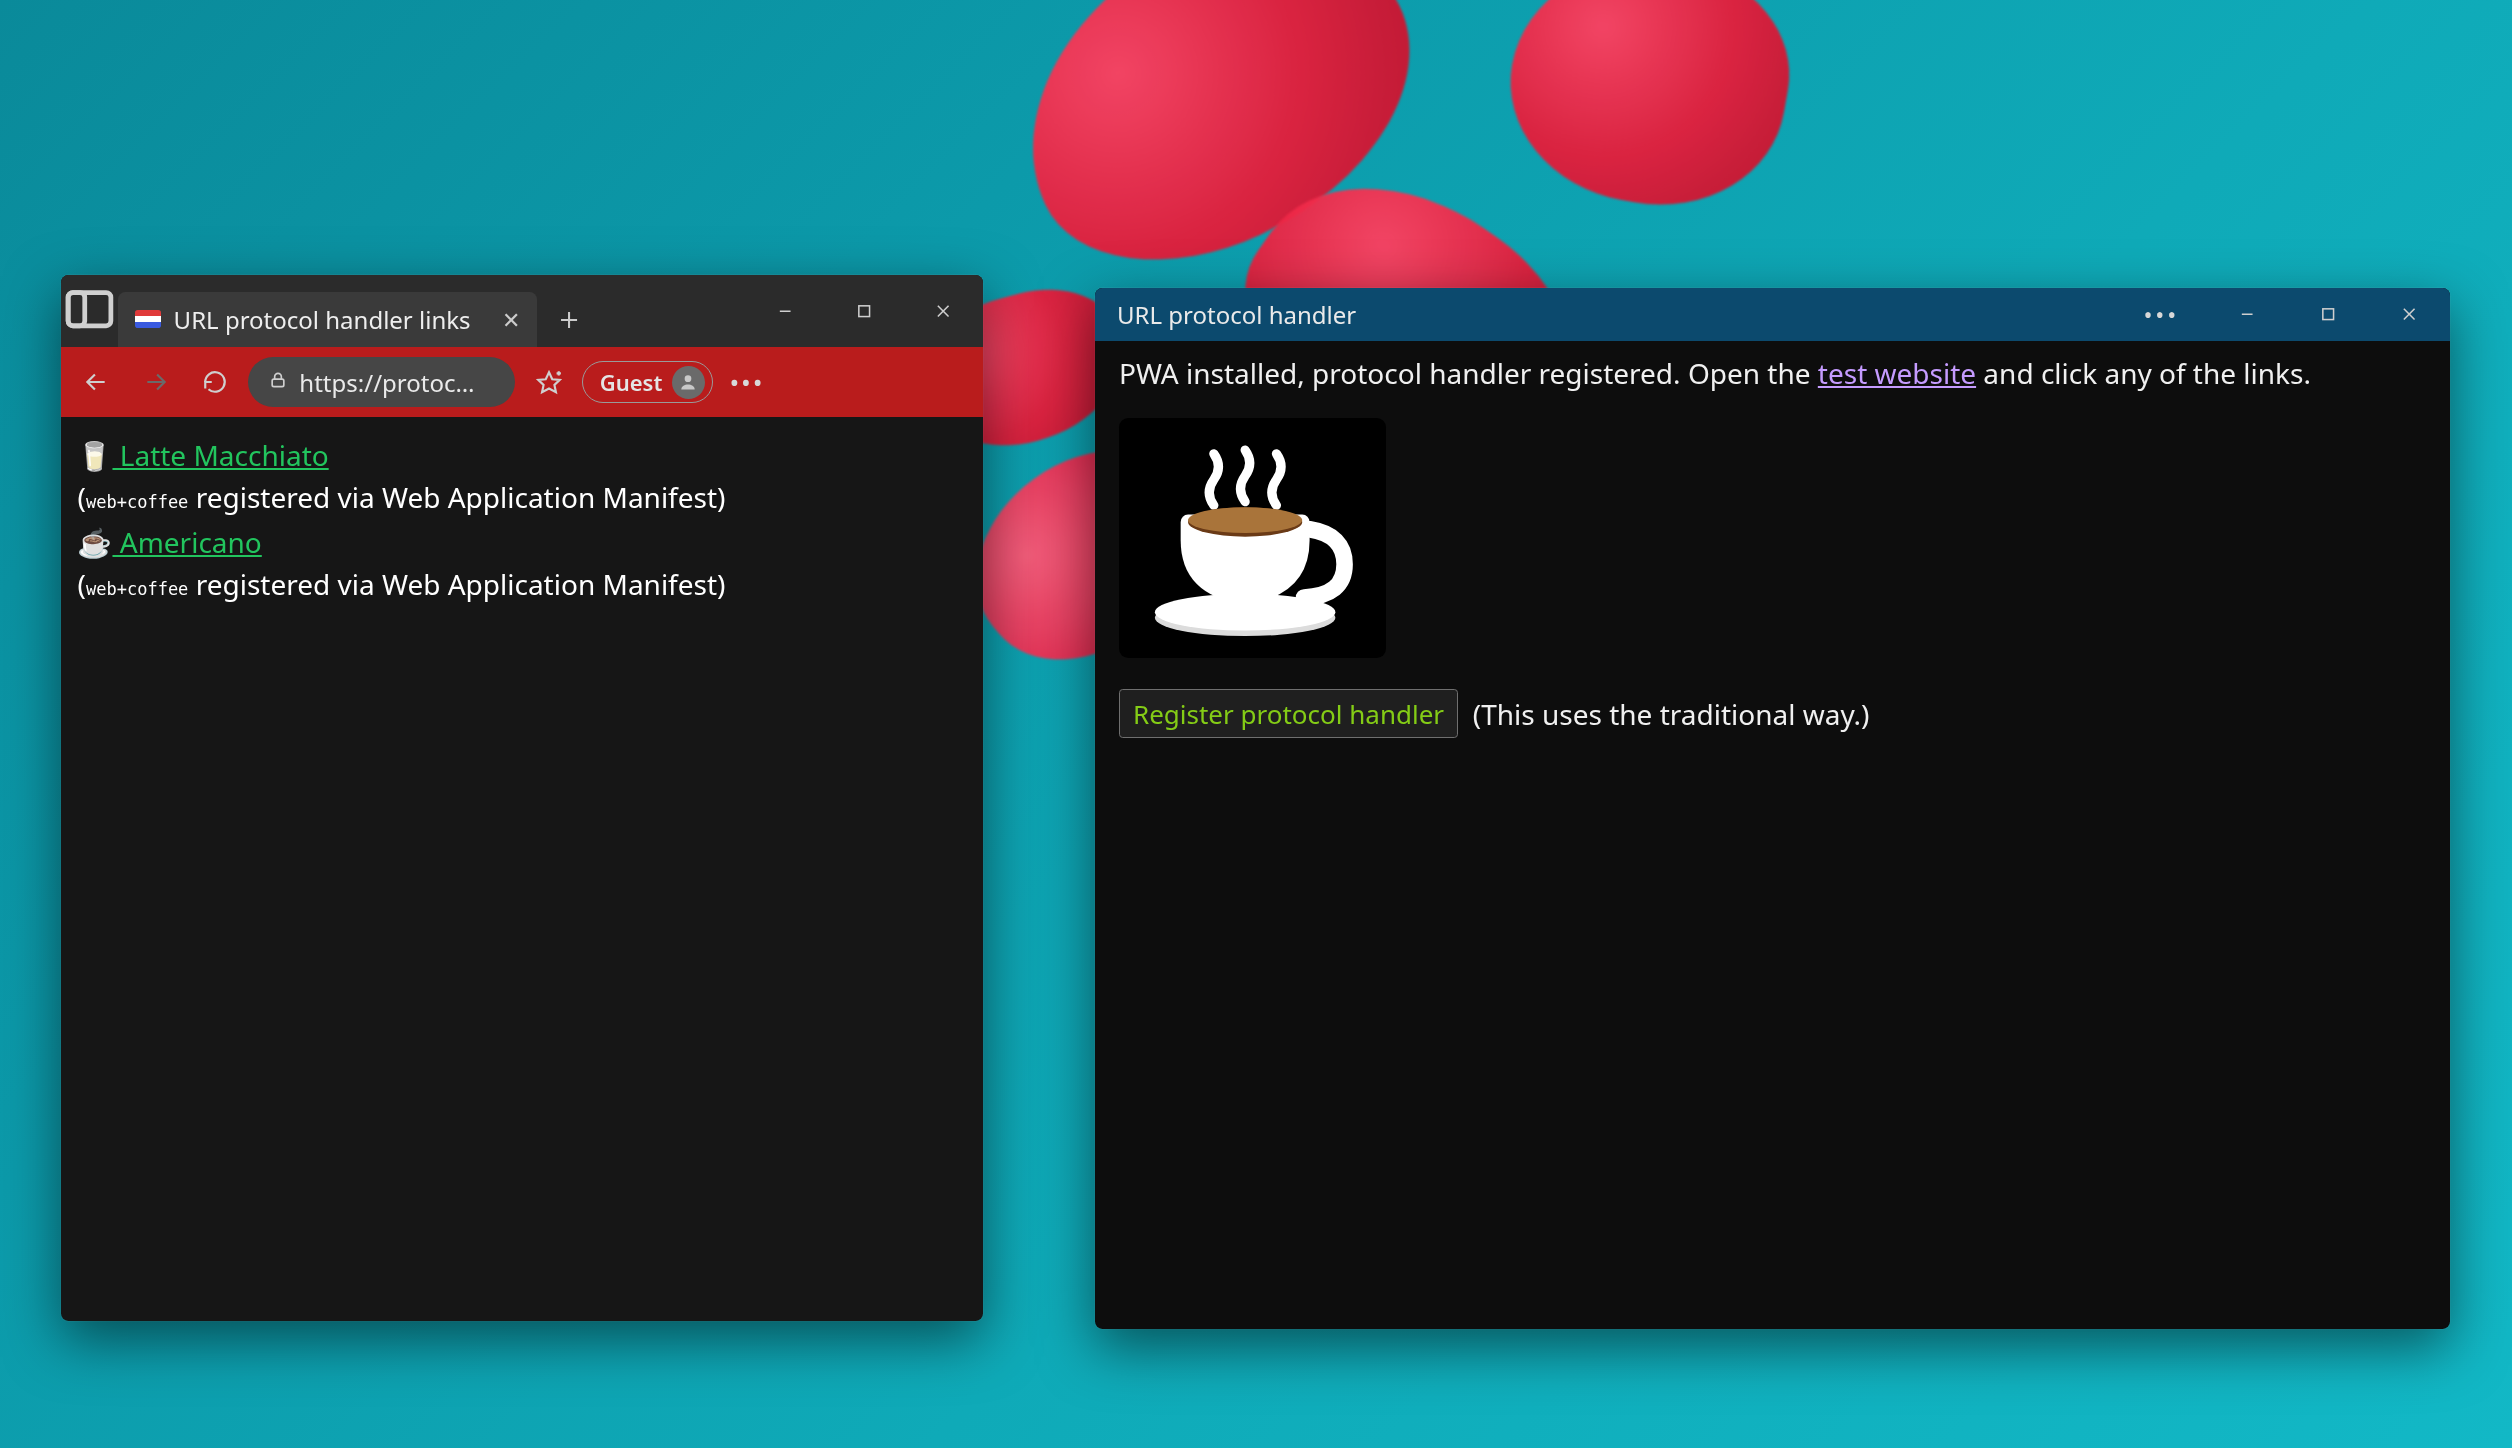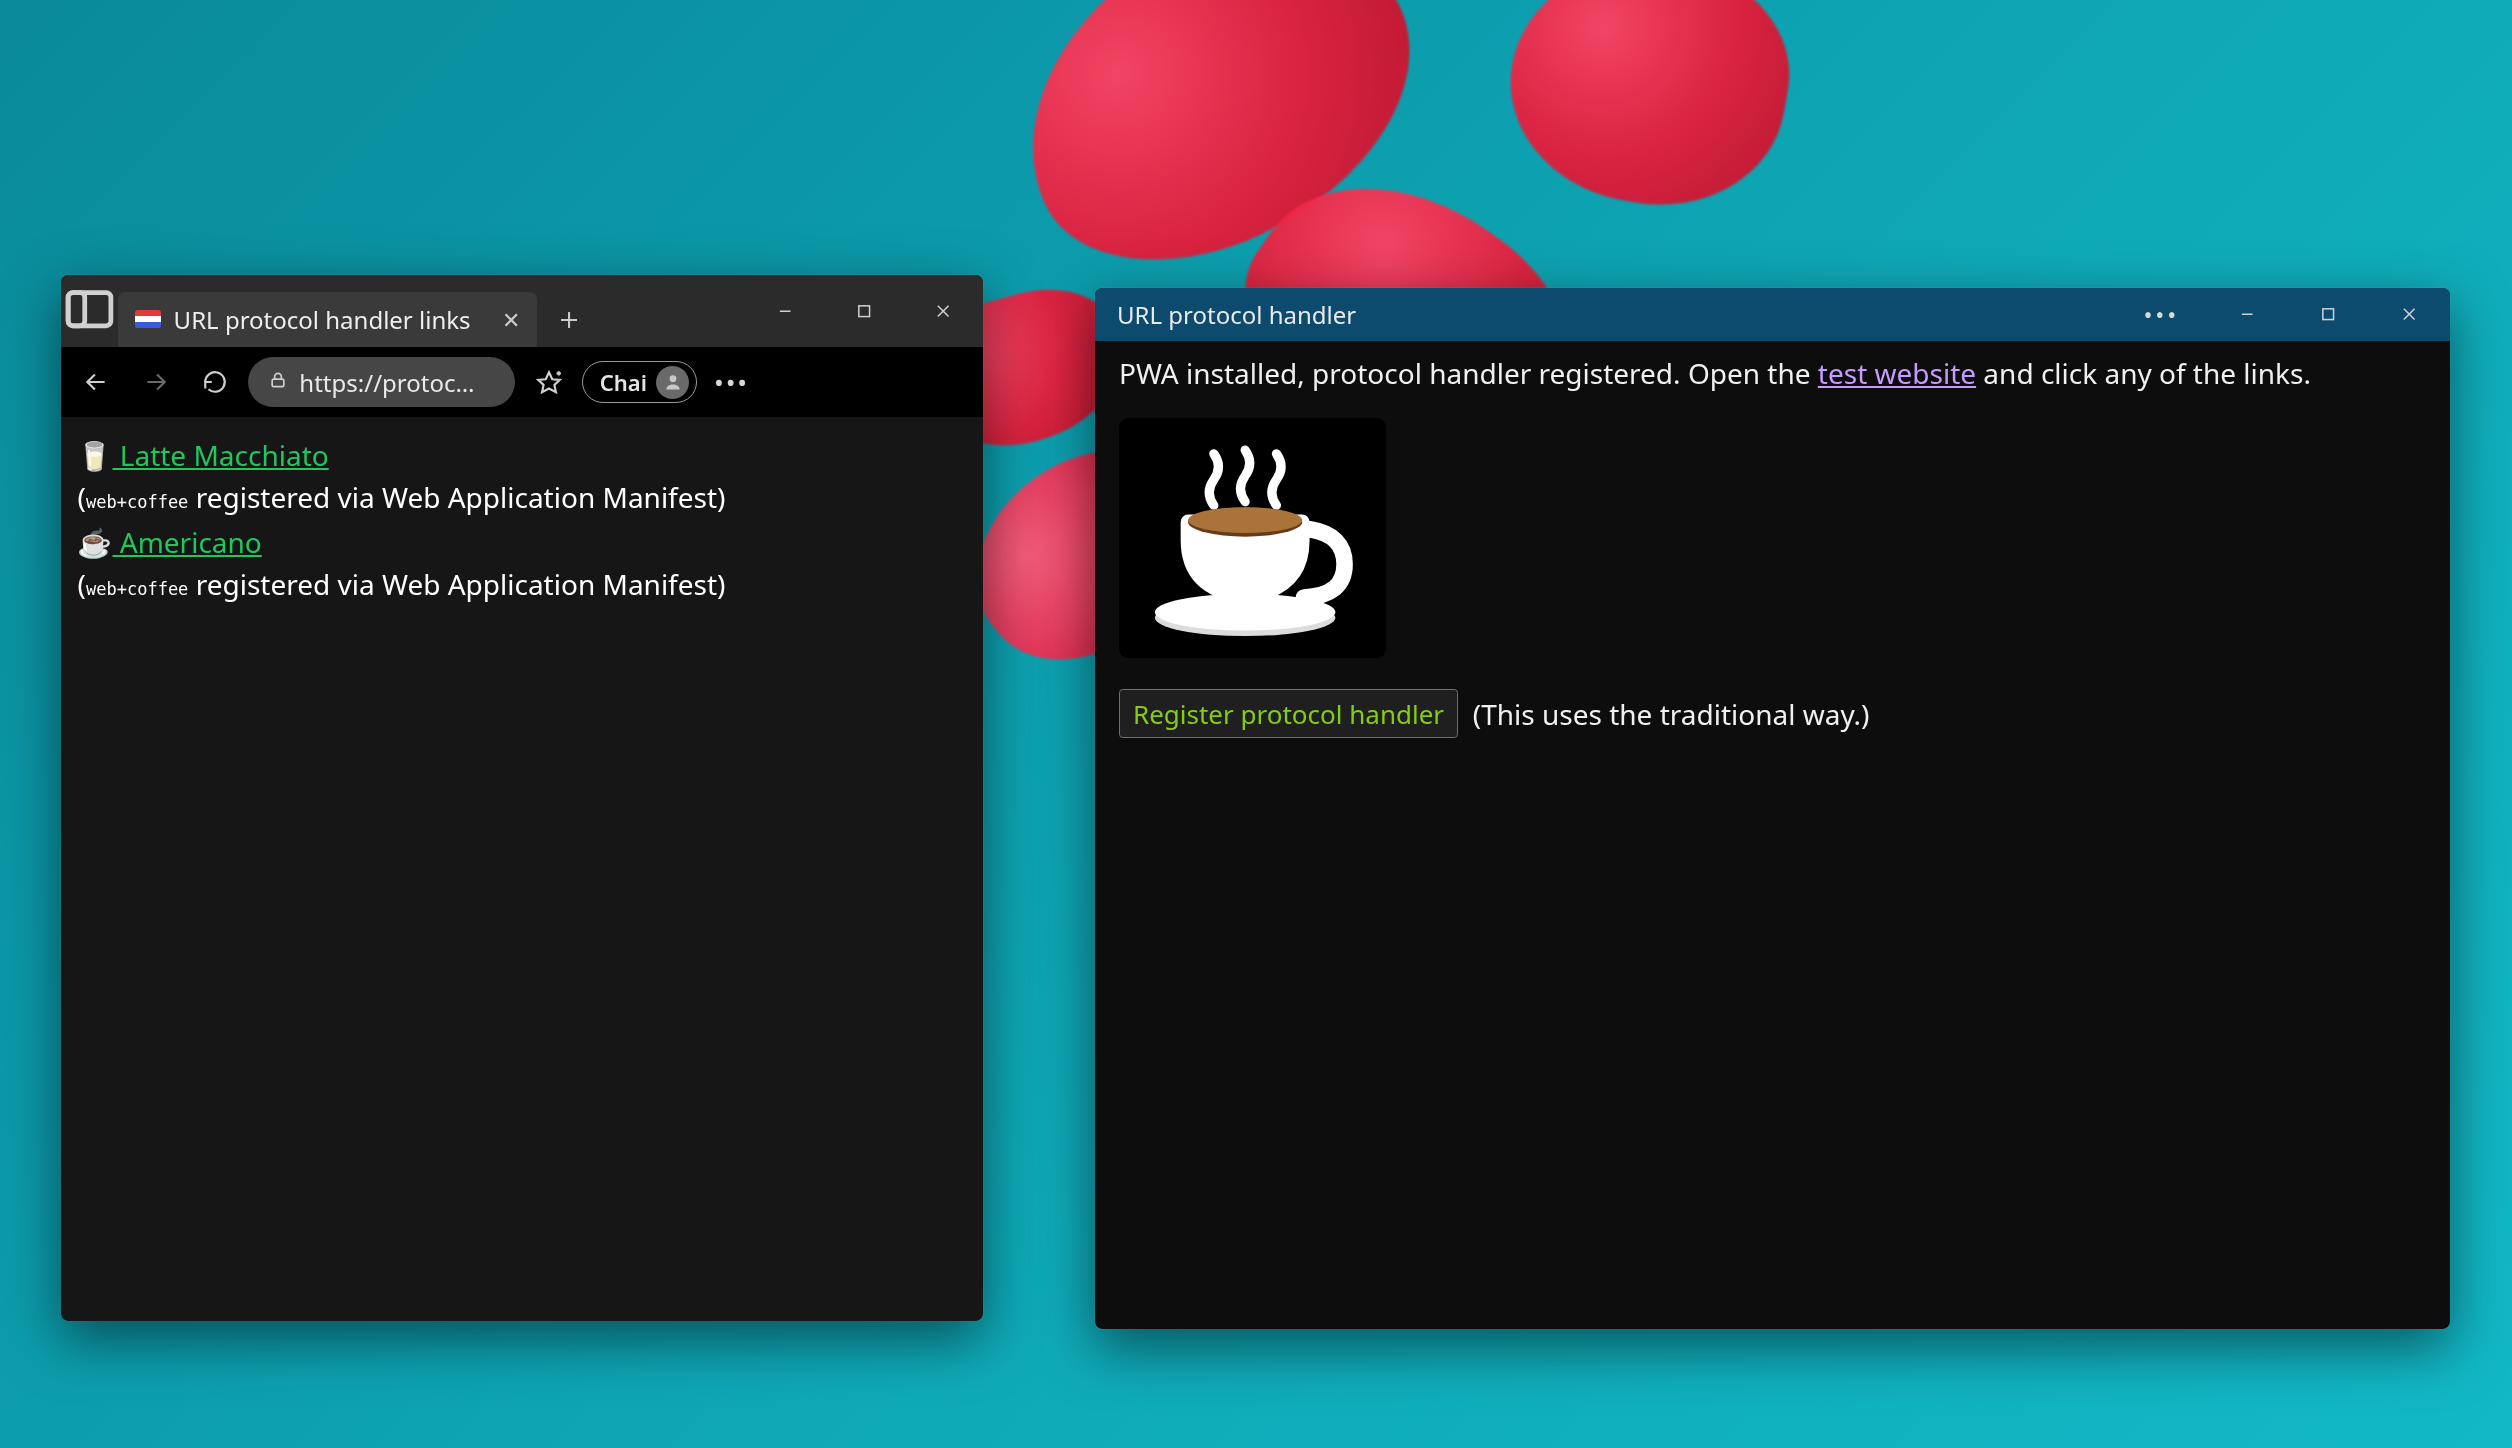--- a/index.html
+++ b/index.html
@@ -60,21 +60,21 @@
   .tab-close { color: #ccc; font-size: 22px; margin-left: 18.4px; }
   .new-tab { color: #ccc; font-size: 31px; padding: 0 16.6px; margin-top: 14.7px; }
   .wincontrols {
     margin-left: auto; display: flex; height: 53px;
   }
   .wbtn { width: 79px; display: flex; align-items: center; justify-content: center; color: #cfcfcf; }
   .wbtn svg { width: 18.4px; height: 18.4px; }
 
   .toolbar {
     display: flex; align-items: center; gap: 7.4px;
-    background: #000000; height: 70px; padding: 0 9.2px;
+    background: #b91c1c; height: 70px; padding: 0 9.2px;
   }
   .nav-btn {
     width: 52px; height: 52px; border-radius: 5.5px;
     display:flex; align-items:center; justify-content:center; color:#cfcfcf;
   }
   .nav-btn.dim { color:#6a6a6a; }
   .addr {
     display:flex; align-items:center; gap:11px;
     background:#464646; height:50px; border-radius:25px;
     padding:0 20px; color:#eaeaea; font-size:24px; flex:0 0 auto; width:267px;
@@ -212,21 +212,21 @@
 
       <div class="nav-btn">
         <svg width="26" height="26" viewBox="0 0 24 24" fill="none" stroke="currentColor" stroke-width="2">
               <polygon points="12 3 15 9.5 22 10 17 14.7 18.4 21.5 12 18 5.6 21.5 7 14.7 2 10 9 9.5"></polygon>
               <line x1="19" y1="4" x2="23" y2="4"></line>
               <line x1="21" y1="2" x2="21" y2="6"></line>
             </svg>
       </div>
 
       <div class="guest-pill">
-        <span>Chai</span>
+        <span>Guest</span>
         <span class="avatar">
           <svg viewBox="0 0 24 24">
                 <circle cx="12" cy="8" r="4"></circle>
                 <path d="M4 21c0-4 4-6 8-6s8 2 8 6"></path>
               </svg>
         </span>
       </div>
 
       <div class="more">•••</div>
     </div>

